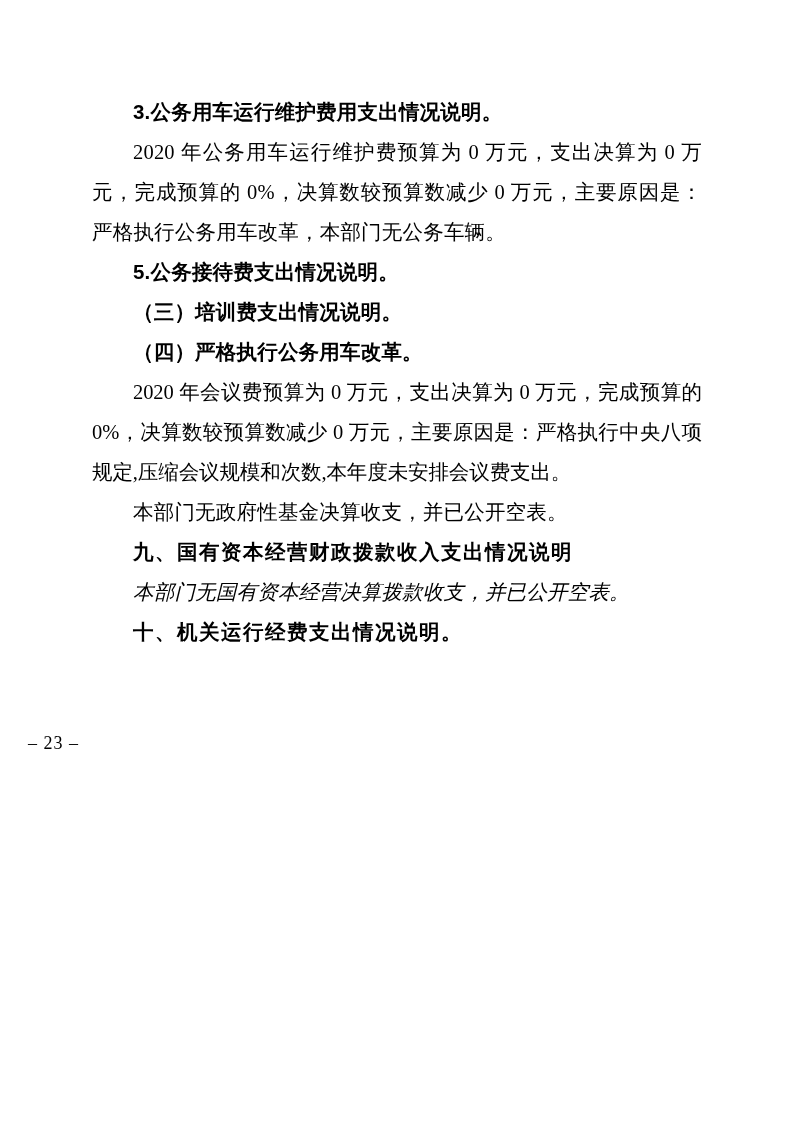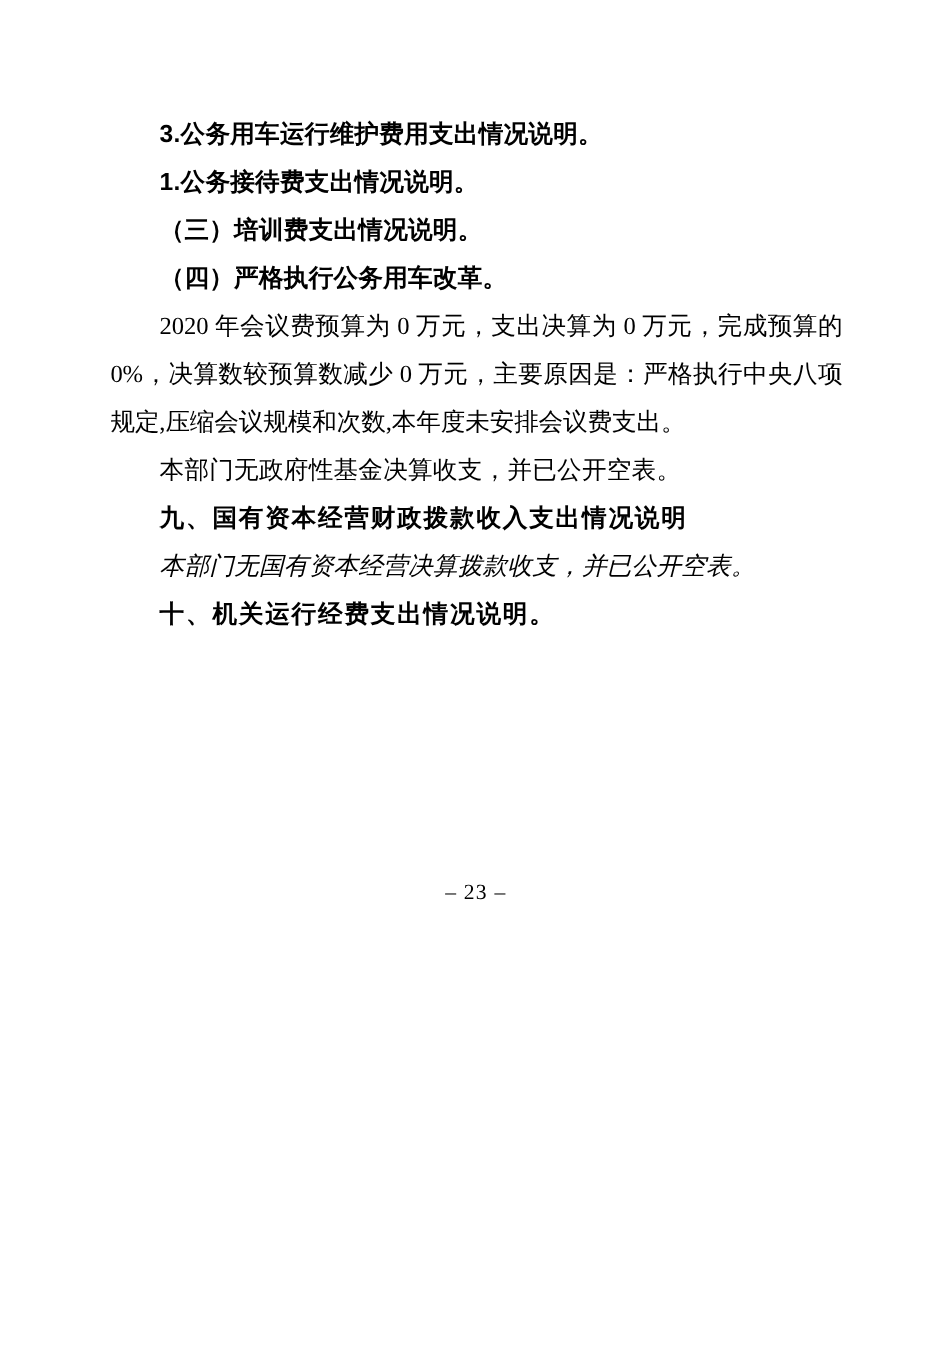--- a/index.html
+++ b/index.html
@@ -56,36 +56,38 @@
     font-family: "Liberation Sans", "DejaVu Sans", sans-serif;
   }
   .para-tight {
     letter-spacing: -0.1px;
   }
   .footer {
     position: absolute;
     left: 0;
     right: 0;
     bottom: 62px;
-    text-align: center;
+    text-align: left;
     font-size: 18px;
     font-family: "Liberation Serif", "DejaVu Serif", serif;
     letter-spacing: 1px;
+    padding-left: 28px;
   }
 </style>
 </head>
 <body>
 
 <div class="page">
   <div class="content">
 
     <p class="heading">3.公务用车运行维护费用支出情况说明。</p>
 
+    <p class="para">2020 年公务用车运行维护费预算为 0 万元，支出决算为 0 万元，完成预算的 0%，决算数较预算数减少 0 万元，主要原因是：严格执行公务用车改革，本部门无公务车辆。</p>
 
-    <p class="heading">1.公务接待费支出情况说明。</p>
+    <p class="heading">5.公务接待费支出情况说明。</p>
 
 
     <p class="heading">（三）培训费支出情况说明。</p>
 
 
     <p class="heading">（四）严格执行公务用车改革。</p>
 
     <p class="para para-tight">2020 年会议费预算为 0 万元，支出决算为 0 万元，完成预算的 0%，决算数较预算数减少 0 万元，主要原因是：严格执行中央八项规定,压缩会议规模和次数,本年度未安排会议费支出。</p>
 
 

